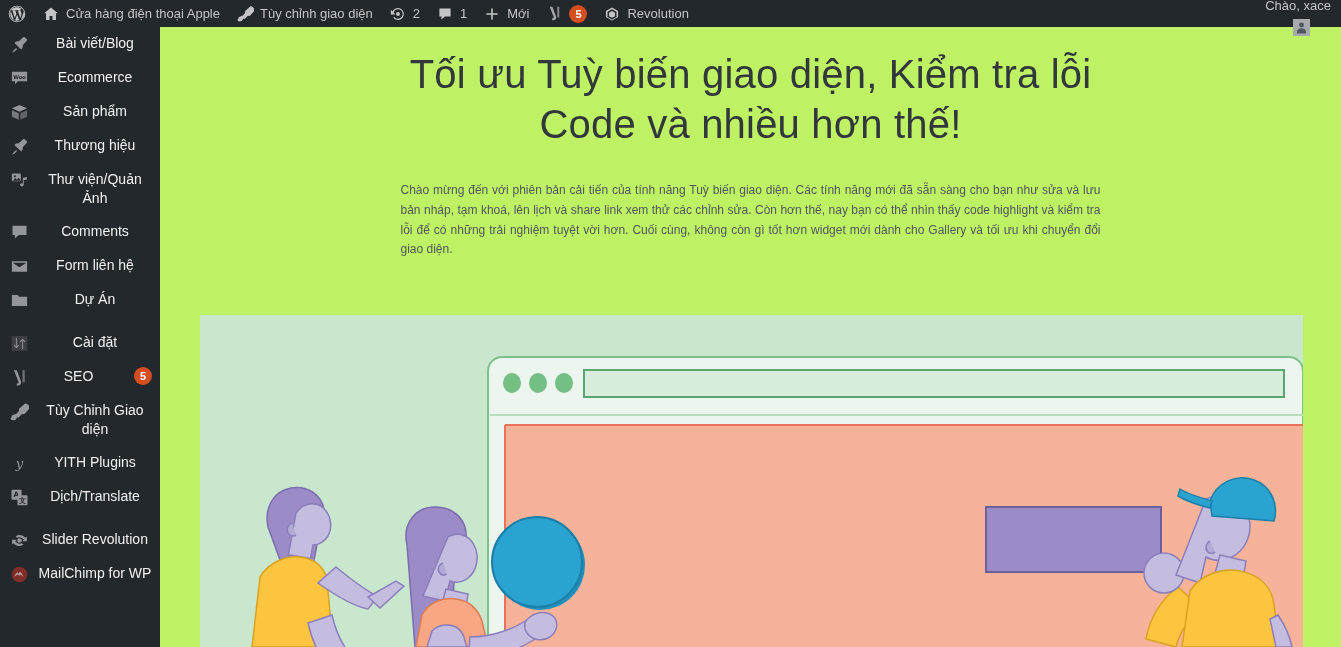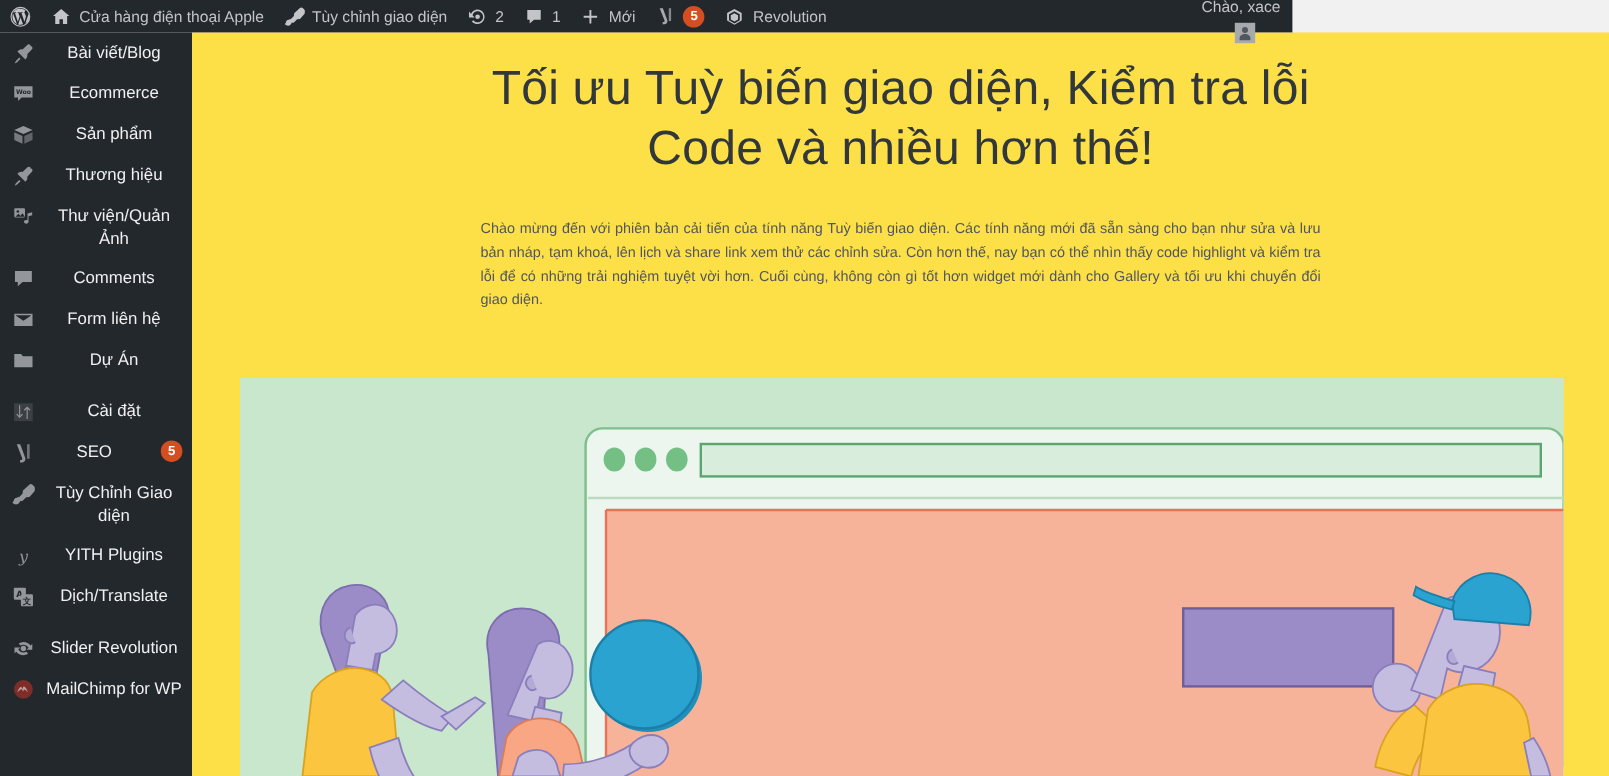--- a/index.html
+++ b/index.html
@@ -6,21 +6,21 @@
   html, body {
     width: 1341px; height: 647px;
     overflow: hidden;
     background: #f1f1f1;
     font-family: "Liberation Sans", sans-serif;
   }
 
   
   #adminbar {
     position: absolute; top: 0; left: 0;
-    width: 1077px; height: 27px;
+    width: 1341px; height: 27px;
     background: #23282d;
     color: #c3c4c7;
     font-size: 13px;
     display: flex; align-items: center;
     z-index: 50;
   }
   .ab-item {
     display: flex; align-items: center; gap: 6px;
     height: 27px; padding: 0 8px;
     color: #c3c4c7; white-space: nowrap;
@@ -72,21 +72,21 @@
     border-radius: 9px; background: #d54e21; color: #fff;
     font-size: 11px; font-weight: bold; line-height: 1;
     vertical-align: middle;
   }
   .menu-sep { height: 9px; }
 
   
   #wpbody {
     position: absolute; top: 27px; left: 160px;
     width: 1181px; height: 620px;
-    background: #fde047;
+    background: #bef264;
     overflow: hidden;
   }
   #about-wrap {
     position: relative;
     width: 1181px;
     padding-top: 22px;
   }
   .about-headline {
     width: 700px;
     margin: 0 auto;

